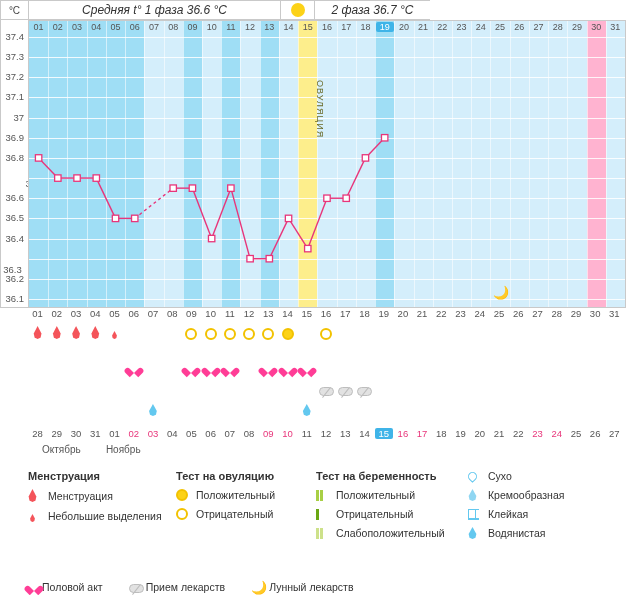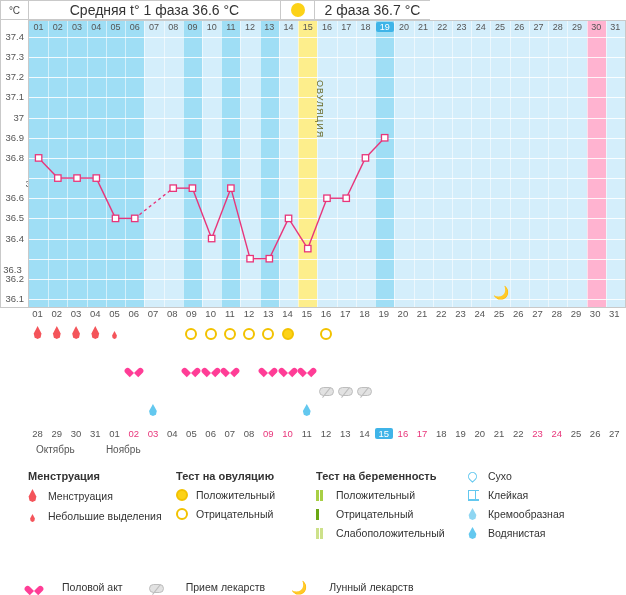--- a/index.html
+++ b/index.html
@@ -21,21 +21,21 @@
     display:flex; align-items:stretch;
   }
   .hdr-unit {
     width:28px; border:1px solid #c9c9c9; border-right:none;
     background:#ffffff; display:flex; align-items:center; justify-content:center;
     font-size:10px; color:#444;
   }
   .hdr-cell {
     border:1px solid #c9c9c9; border-right:none;
     background:#ffffff; display:flex; align-items:center; justify-content:center;
-    font-size:14px; color:#333; padding:0 6px;
+    font-size:12px; color:#333; padding:0 6px;font-style:italic;
   }
   .hdr-cell.last { border-right:1px solid #c9c9c9; }
   .hdr-phase1 { width:252px; }
   .hdr-ovu { width:34px; background:#ffffff; }
   .hdr-phase2 { width:116px; }
   .hdr-diff { width:196px; }
 
   
   #chart {
     position:absolute; left:0; top:20px; width:626px; height:288px;
@@ -166,21 +166,21 @@
   .lg-ico { width:20px; display:flex; align-items:center; justify-content:flex-start; }
   .bar { display:inline-block; width:3px; height:11px; margin-right:1px; vertical-align:middle;}
   .bar.y { background:#a8cf45; }
   .bar.g { background:#6aa713; }
   .bar.pale { background:#cde18a; }
 
   #legend2 {
     position:absolute; left:28px; top:578px; width:598px; height:18px;
     display:flex; align-items:center; gap:26px; font-size:10.5px; color:#333;
   }
-  #legend2 .li { display:flex; align-items:center; gap:22px; }
+  #legend2 .li { display:flex; align-items:center; gap:2px; }
   .moonglyph { color:#f5a623; font-size:13px; }
 </style>
 </head>
 <body>
 
 <div class="wrap">
 
   <div id="headerbar">
     <div class="hdr-unit">°C</div>
     <div class="hdr-cell hdr-phase1">Средняя t° 1 фаза 36.6 °C</div>
@@ -458,21 +458,21 @@
       <div class="d" style="left: 442.806px;">20</div>
       <div class="d" style="left: 462.032px;">21</div>
       <div class="d" style="left: 481.258px;">22</div>
       <div class="d red" style="left: 500.484px;">23</div>
       <div class="d red" style="left: 519.71px;">24</div>
       <div class="d" style="left: 538.935px;">25</div>
       <div class="d" style="left: 558.161px;">26</div>
       <div class="d" style="left: 577.387px;">27</div>
     </div>
   <div id="months">
-      <span style="left: 8px; text-align: right;">Октябрь</span>
+      <span style="left: 14px; text-align: right;">Октябрь</span>
       <span style="left: 77.9032px;">Ноябрь</span>
     </div>
 
   <div id="legend">
       <div class="lg-col" style="left: 0px;">
         <div class="lg-title">Менструация</div>
         <div class="lg-item">
           <span class="lg-ico">
             <span class="drop"></span>
           </span>
@@ -522,38 +522,38 @@
           </span>
           <span>Слабоположительный</span>
         </div>
       </div>
       <div class="lg-col" style="left: 440px;">
         <div class="lg-item">
           <span class="lg-ico">
             <span style="display:inline-block;width:9px;height:9px;border:1.5px solid #63c8ef;border-radius:50% 50% 50% 0;transform:rotate(-45deg);"></span>
           </span>
           <span>Сухо</span>
+        </div>
+        <div class="lg-item">
+          <span class="lg-ico">
+            <span class="cmdrop cream"></span>
+          </span>
+          <span>Кремообразная</span>
         </div>
         <div class="lg-item">
           <span class="lg-ico">
             <span style="display:inline-block;width:8px;height:11px;border:1.5px solid #63c8ef;border-top:none;border-bottom:none;position:relative;">
               <span style="position:absolute;left:-1.5px;top:0;width:11px;height:1.5px;background:#63c8ef;"></span>
               <span style="position:absolute;left:-1.5px;bottom:0;width:11px;height:1.5px;background:#63c8ef;"></span>
             </span>
           </span>
           <span>Клейкая</span>
         </div>
         <div class="lg-item">
           <span class="lg-ico">
-            <span class="cmdrop cream"></span>
-          </span>
-          <span>Кремообразная</span>
-        </div>
-        <div class="lg-item">
-          <span class="lg-ico">
             <span class="cmdrop"></span>
           </span>
           <span>Водянистая</span>
         </div>
       </div>
     </div>
   <div id="legend2">
       <div class="li">
         <span><span class="heart"></span></span>
         <span>Половой акт</span>

